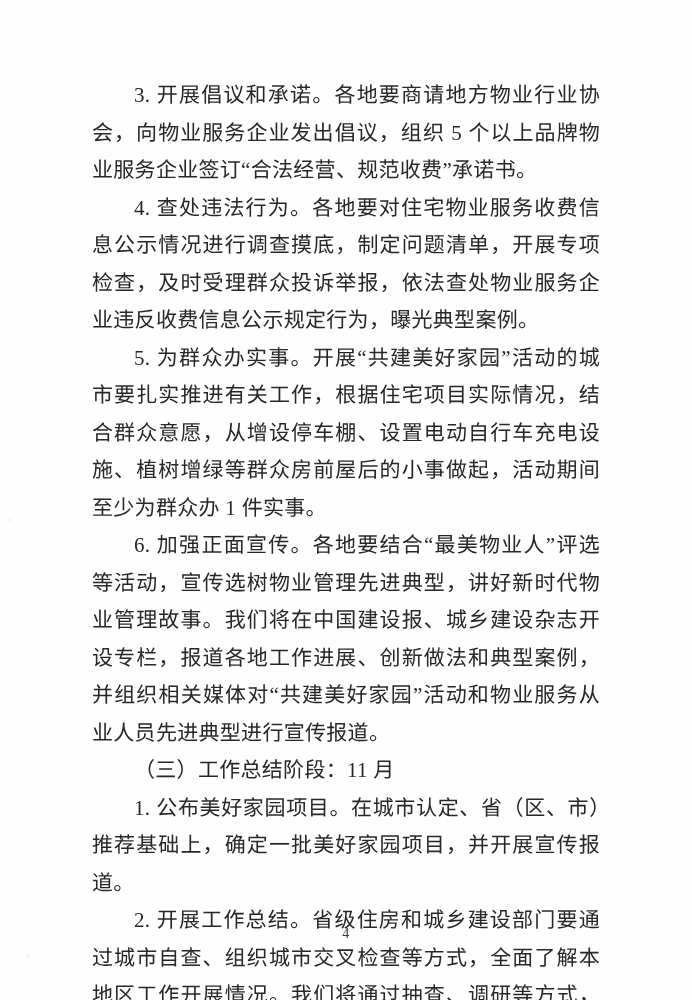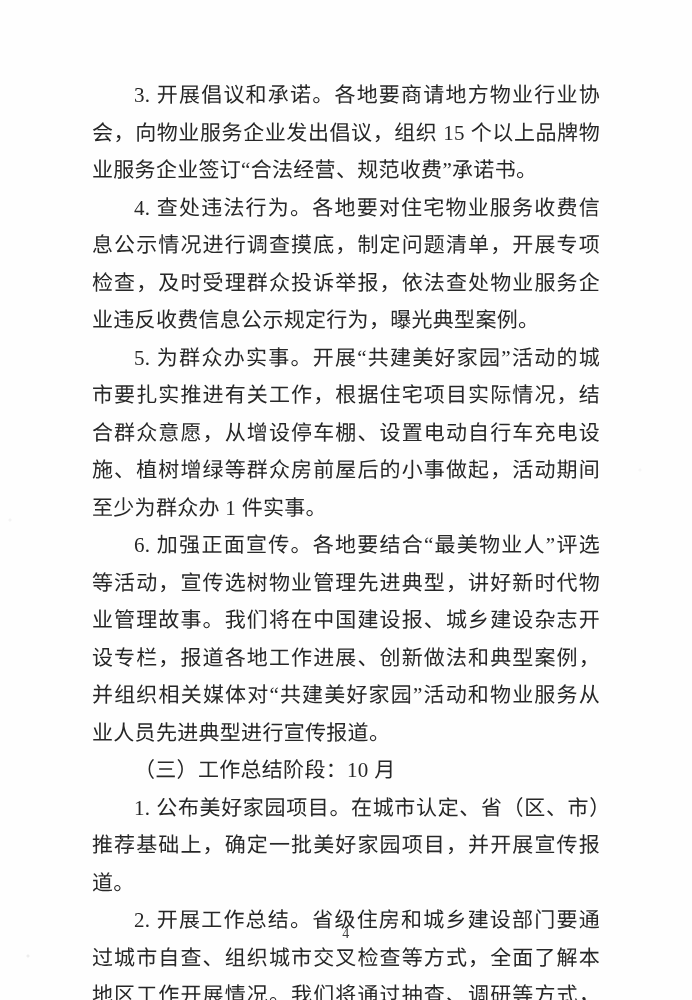--- a/index.html
+++ b/index.html
@@ -50,22 +50,22 @@
     font-size: 14px;
     color: #3c3c3c;
     letter-spacing: 0.5px;
   }
 </style>
 </head>
 <body>
 
 <div class="page">
   <div class="content">
-    <p>3. 开展倡议和承诺。各地要商请地方物业行业协会，向物业服务企业发出倡议，组织 15 个以上品牌物业服务企业签订“合法经营、规范收费”承诺书。</p>
+    <p>3. 开展倡议和承诺。各地要商请地方物业行业协会，向物业服务企业发出倡议，组织 5 个以上品牌物业服务企业签订“合法经营、规范收费”承诺书。</p>
     <p>4. 查处违法行为。各地要对住宅物业服务收费信息公示情况进行调查摸底，制定问题清单，开展专项检查，及时受理群众投诉举报，依法查处物业服务企业违反收费信息公示规定行为，曝光典型案例。</p>
     <p>5. 为群众办实事。开展“共建美好家园”活动的城市要扎实推进有关工作，根据住宅项目实际情况，结合群众意愿，从增设停车棚、设置电动自行车充电设施、植树增绿等群众房前屋后的小事做起，活动期间至少为群众办 1 件实事。</p>
     <p>6. 加强正面宣传。各地要结合“最美物业人”评选等活动，宣传选树物业管理先进典型，讲好新时代物业管理故事。我们将在中国建设报、城乡建设杂志开设专栏，报道各地工作进展、创新做法和典型案例，并组织相关媒体对“共建美好家园”活动和物业服务从业人员先进典型进行宣传报道。</p>
-    <p class="subsection-heading">（三）工作总结阶段：10 月</p>
+    <p class="subsection-heading">（三）工作总结阶段：11 月</p>
     <p>1. 公布美好家园项目。在城市认定、省（区、市）推荐基础上，确定一批美好家园项目，并开展宣传报道。</p>
     <p>2. 开展工作总结。省级住房和城乡建设部门要通过城市自查、组织城市交叉检查等方式，全面了解本地区工作开展情况。我们将通过抽查、调研等方式，了解工作成效，同时</p>
   </div>
   <div class="page-number">4</div>
 </div>
 
 </body></html>

